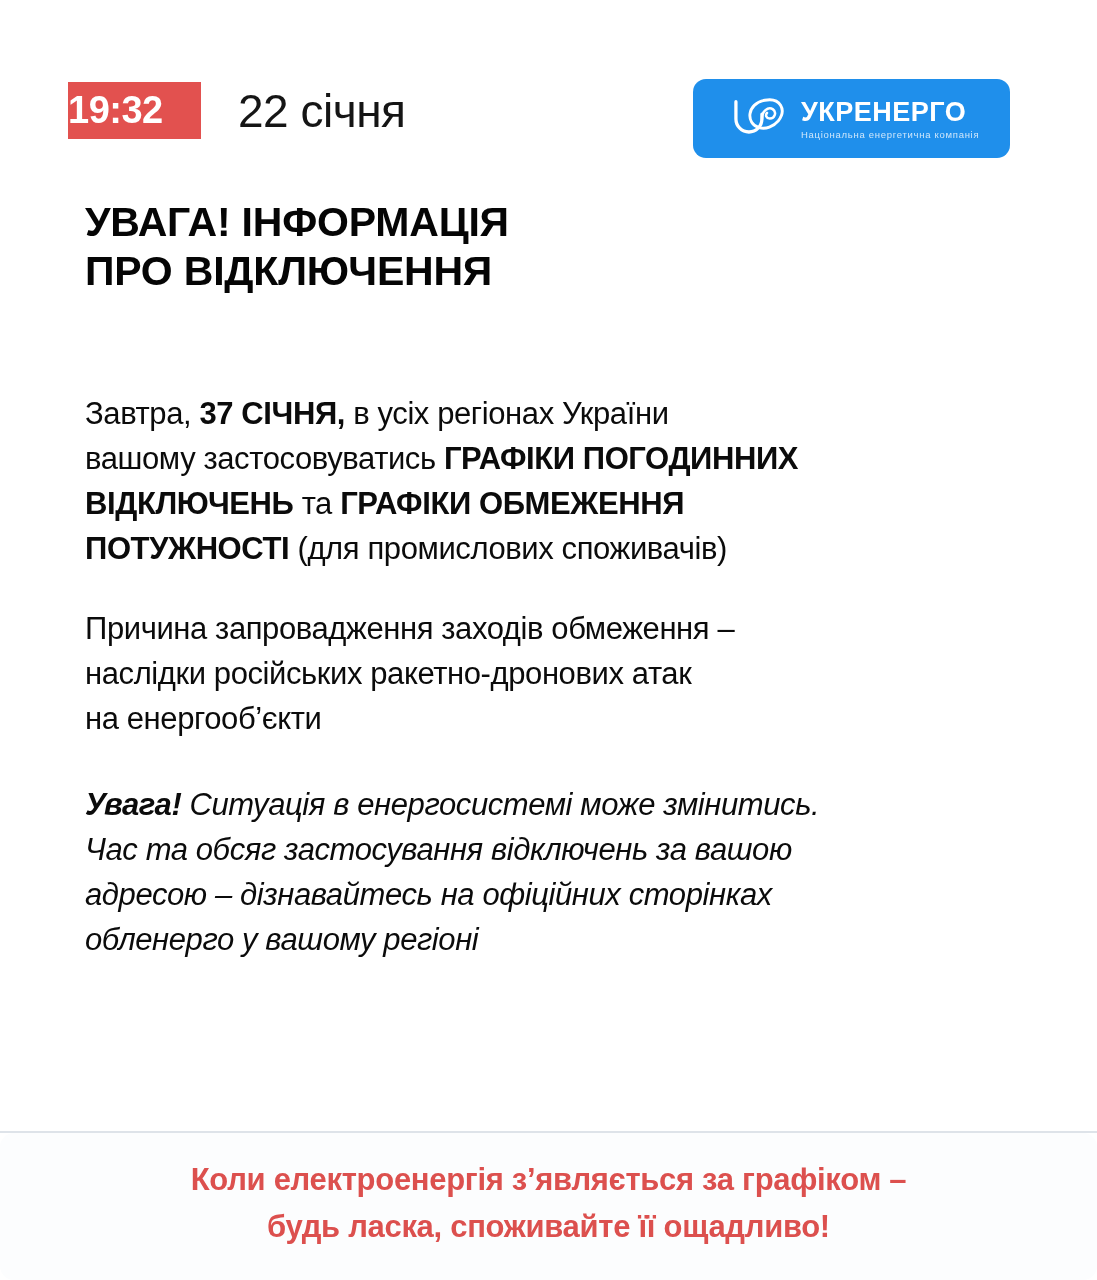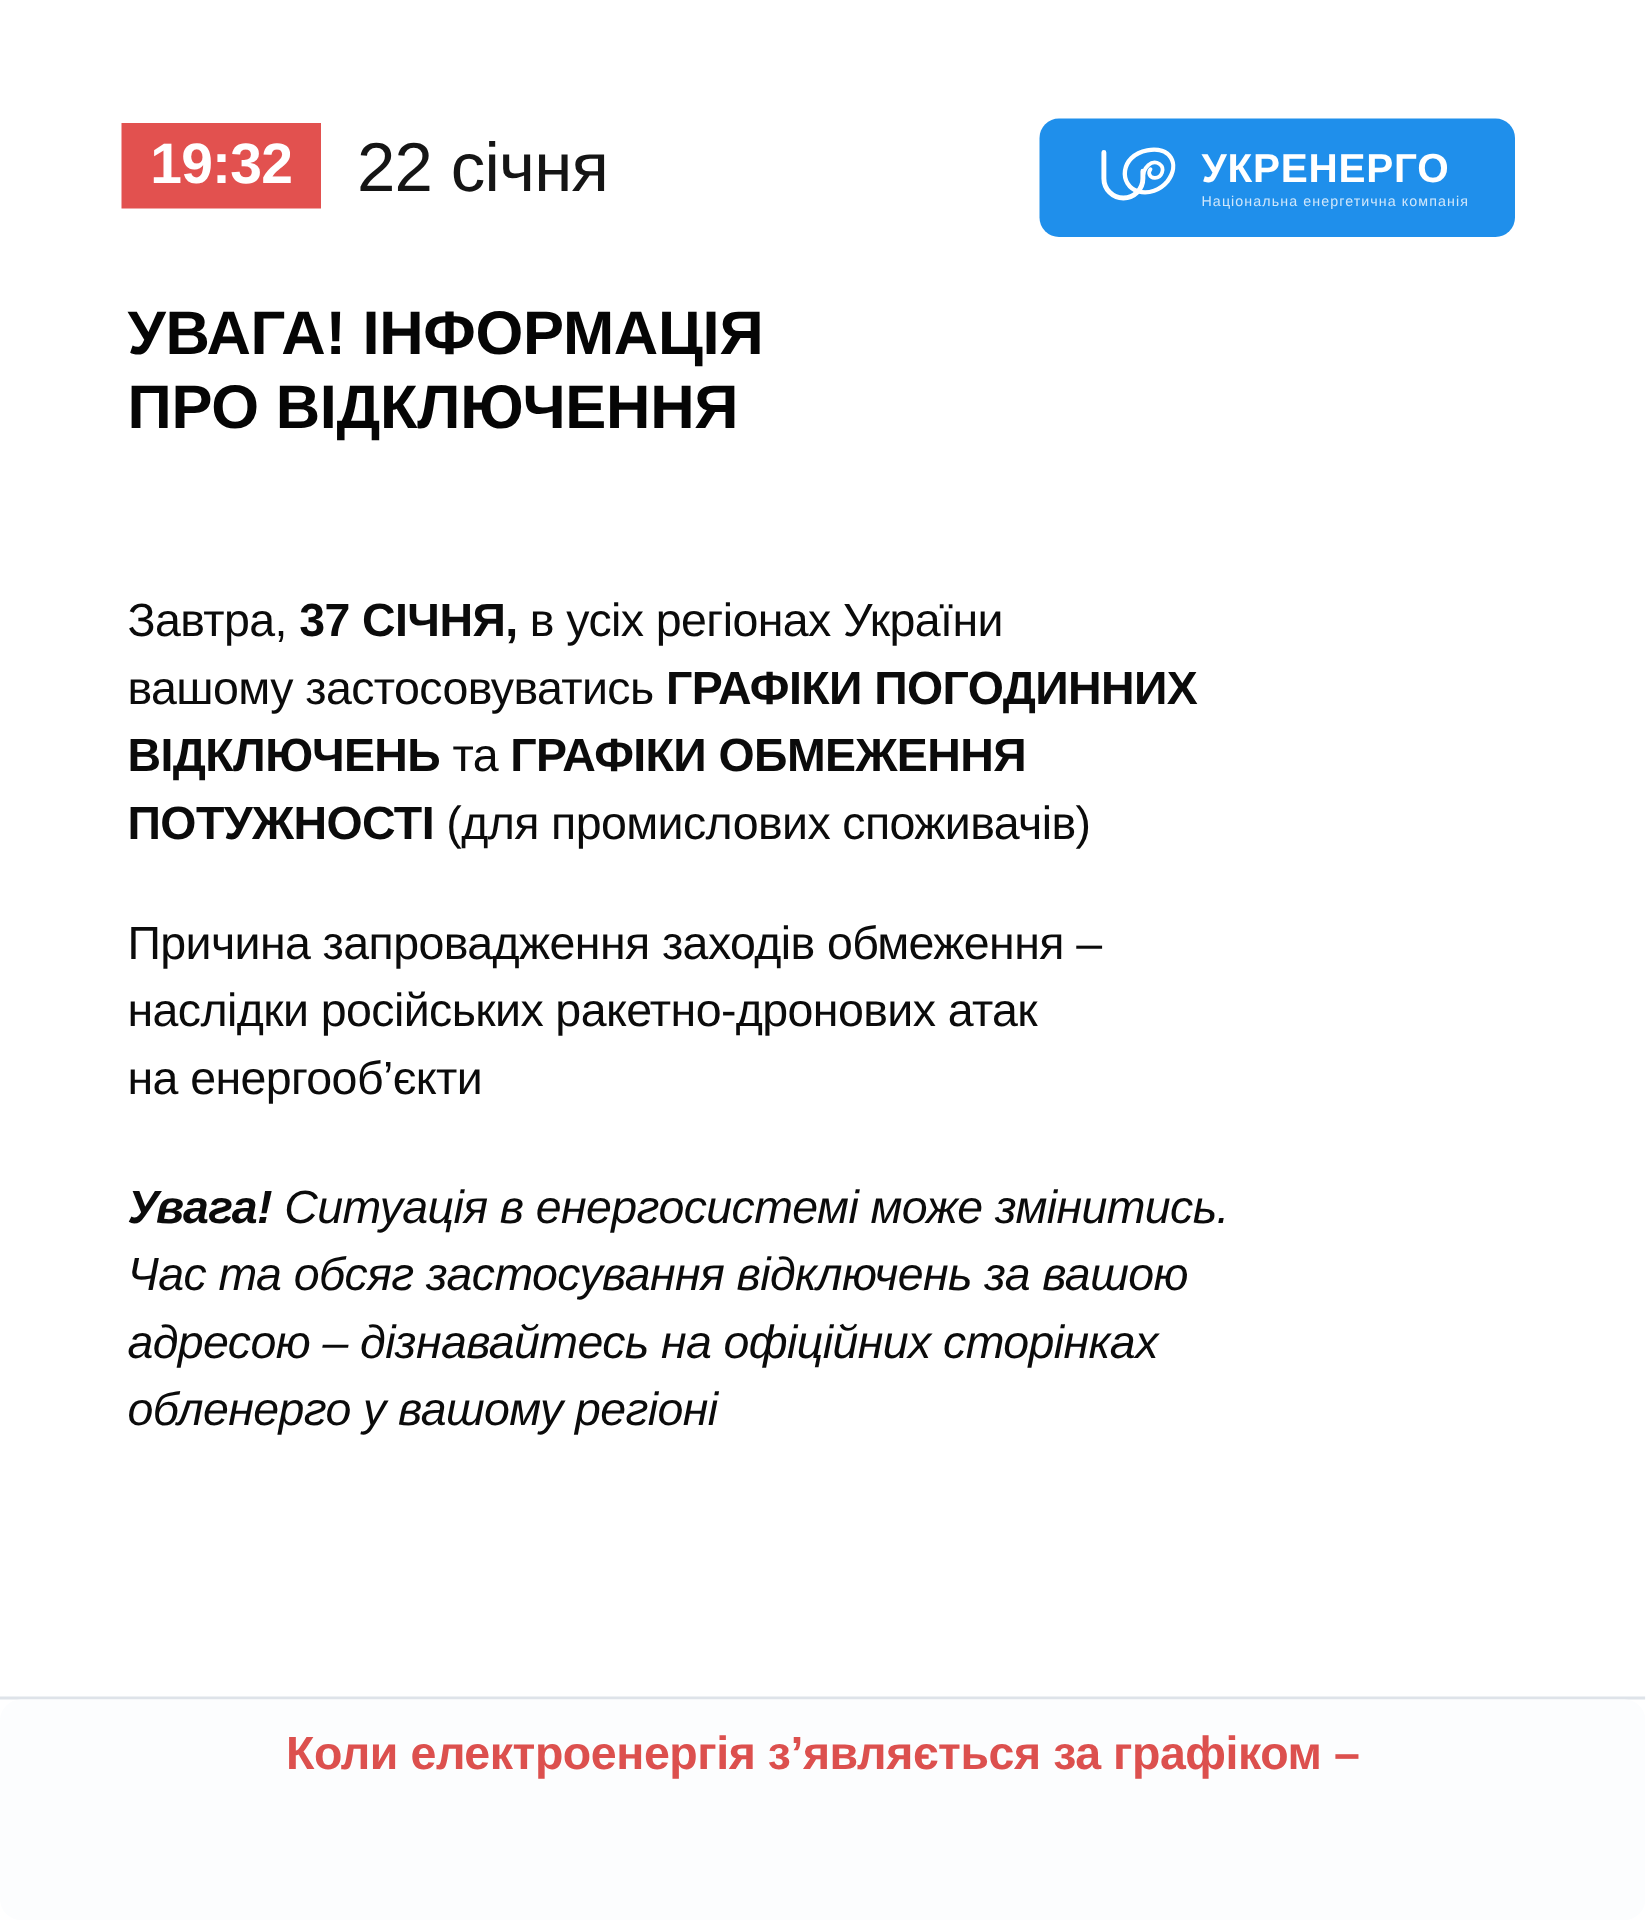--- a/index.html
+++ b/index.html
@@ -18,24 +18,24 @@
   }
   .canvas{
     position:relative;
     width:1097px;height:1280px;
     background:#ffffff;
     overflow:hidden;
   }
 
   
   .time-badge{
-    position:absolute;left:81px;top:82px;
+    position:absolute;left:68px;top:82px;
     width:133px;height:57px;
     background:var(--badge-red);
-    display:flex;align-items:center;justify-content:center;
+    display:flex;align-items:center;justify-content:flex-start;
     color:#ffffff;font-weight:bold;font-size:38px;
     letter-spacing:-0.5px;
   }
   .post-date{
     position:absolute;left:238px;top:82px;height:57px;
     display:flex;align-items:center;
     font-size:46px;letter-spacing:-0.5px;color:#151515;
   }
 
   
@@ -80,21 +80,21 @@
 
   
   .divider{
     position:absolute;left:0;top:1131px;width:1097px;height:2px;
     background:var(--divider);
   }
   .footer{
     position:absolute;left:0;top:1133px;width:1097px;height:147px;
     background:var(--footer-bg);
     text-align:center;
-    padding-top:12px;
+    padding-top:23px;
     border-radius:14px;
   }
   .footer .line{
     color:var(--footer-red);
     font-weight:bold;font-size:31px;line-height:47px;
     letter-spacing:-0.3px;
   }
 </style>
 </head>
 <body>
@@ -142,15 +142,16 @@
   <div class="para p3">
       <div class="line"><span class="b">Увага!</span><span> Ситуація в енергосистемі може змінитись.</span></div>
       <div class="line"><span>Час та обсяг застосування відключень за вашою</span></div>
       <div class="line"><span>адресою – дізнавайтесь на офіційних сторінках</span></div>
       <div class="line"><span>обленерго у вашому регіоні</span></div>
     </div>
 
   <div class="divider"></div>
   <div class="footer">
     <div class="line">Коли електроенергія з’являється за графіком –</div>
+    <div class="line">будь ласка, споживайте її ощадливо!</div>
   </div>
 
 </div>
 
 </body></html>

